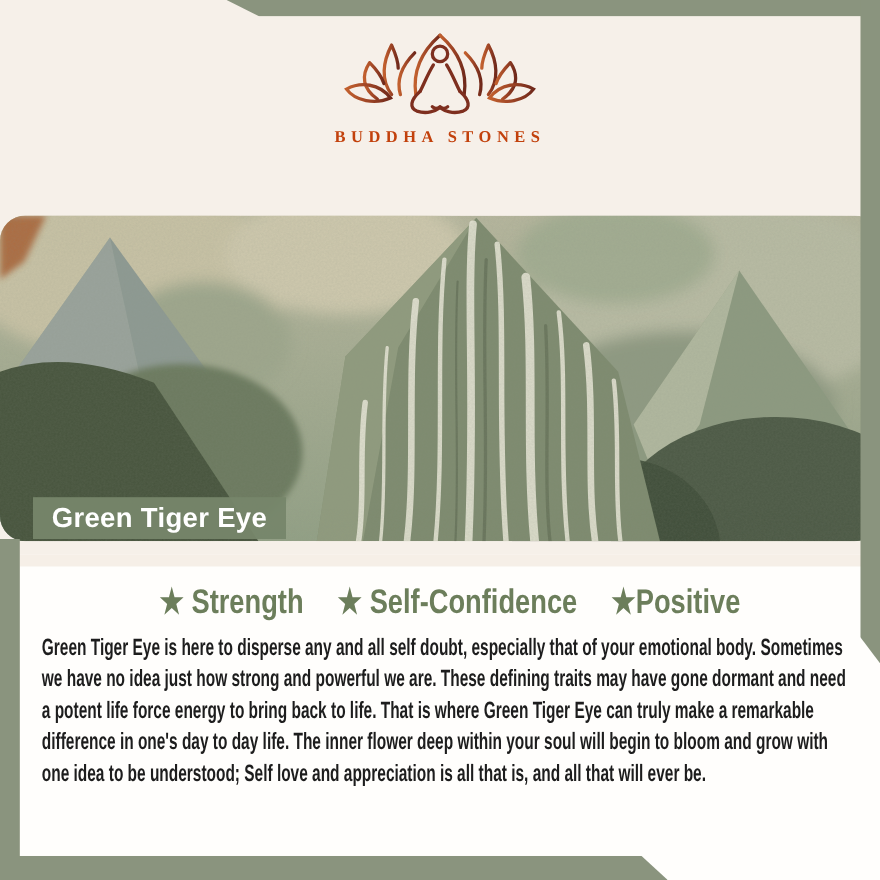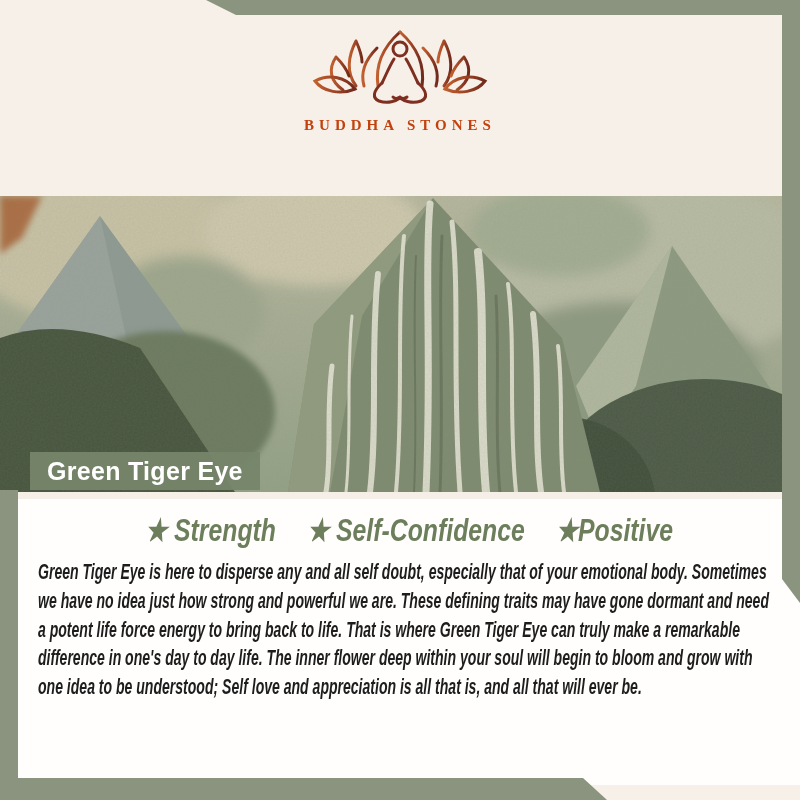--- a/index.html
+++ b/index.html
@@ -29,32 +29,32 @@
     position:absolute;top:140px;left:50%;transform:translateX(-50%);
     width:490px;height:51px;background:#fbf5f0;z-index:3;
     display:flex;align-items:center;justify-content:center;
   }
   .title{
     margin:0;font-size:42px;font-weight:bold;color:#5c7052;white-space:nowrap;
     transform:scaleX(.75);letter-spacing:0;
   }
 
   
-  .photo{position:absolute;top:196px;left:0;width:800px;height:296px;overflow:hidden;z-index:2;}
+  .photo{position:absolute;top:196px;left:0;width:800px;height:296px;overflow:hidden;z-index:2;border-radius:23px;}
   .photo svg{display:block;width:800px;height:296px;}
   .photo-label{
     position:absolute;left:30px;top:256px;height:38px;line-height:38px;
     background:rgba(118,134,106,.95);color:#ffffff;font-size:25px;font-weight:bold;
     padding:0 17px;letter-spacing:.3px;white-space:nowrap;
   }
 
   
   .content{
-    position:absolute;top:488px;left:18px;width:782px;height:286px;
-    background:#fffefc;border-top:11px solid #f6efe7;z-index:1;font-style:italic;
+    position:absolute;top:504px;left:18px;width:782px;height:286px;
+    background:#fffefc;border-top:11px solid #f6efe7;z-index:1;
   }
   .benefits{
     margin-top:13px;text-align:center;white-space:nowrap;
     font-size:31px;font-weight:bold;color:#6c7e5b;transform:scaleX(.8);
   }
   .benefit{display:inline-block;margin:0 15px;}
   .description{
     margin:9px 0 0 20px;width:1120px;transform:scaleX(.653);transform-origin:0 0;
     font-size:21.5px;font-weight:700;line-height:28.8px;color:#1d1d1d;
   }

